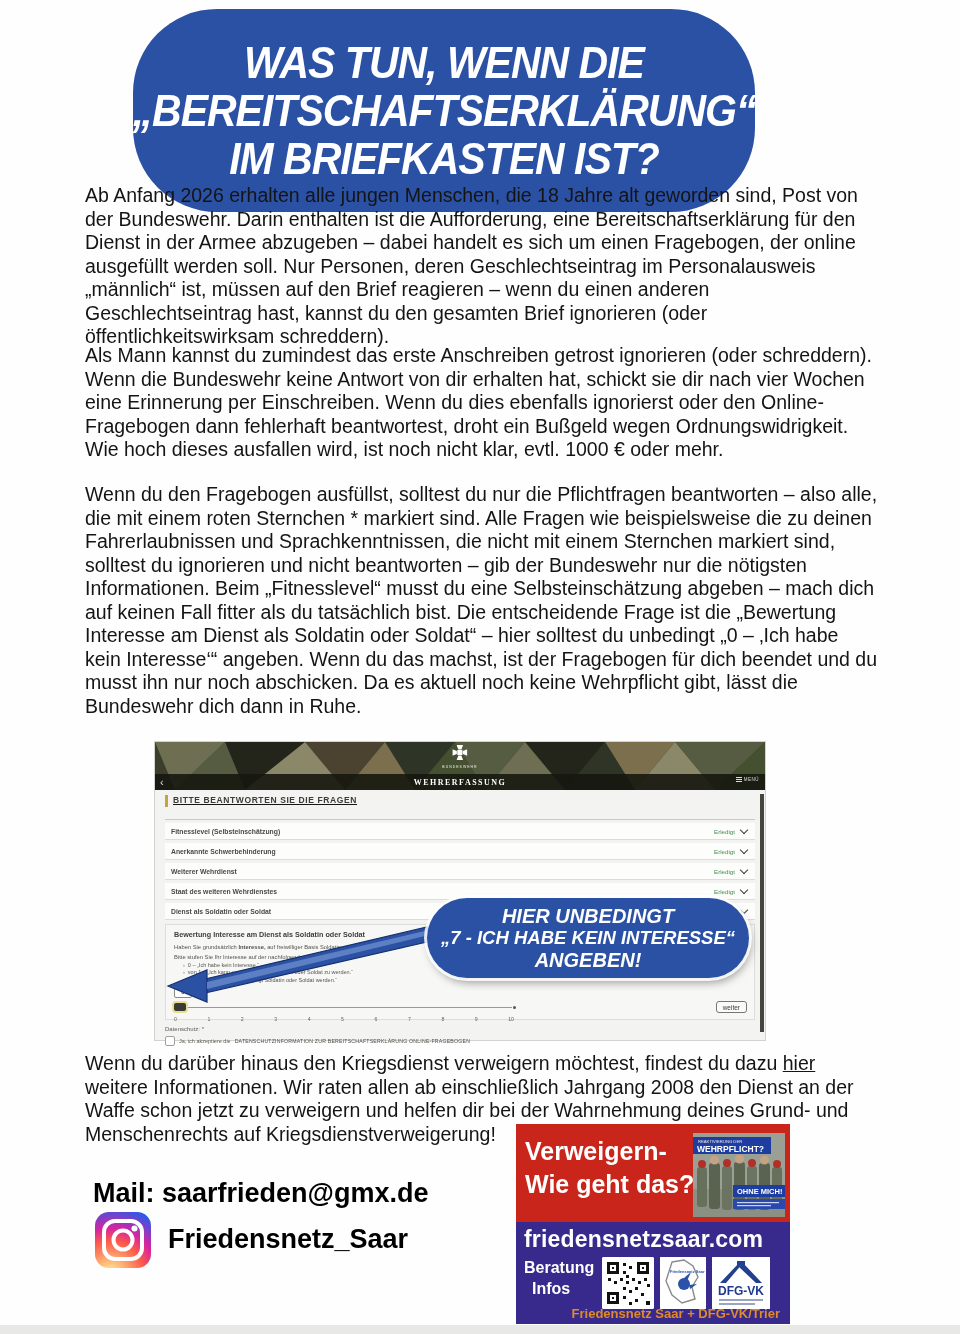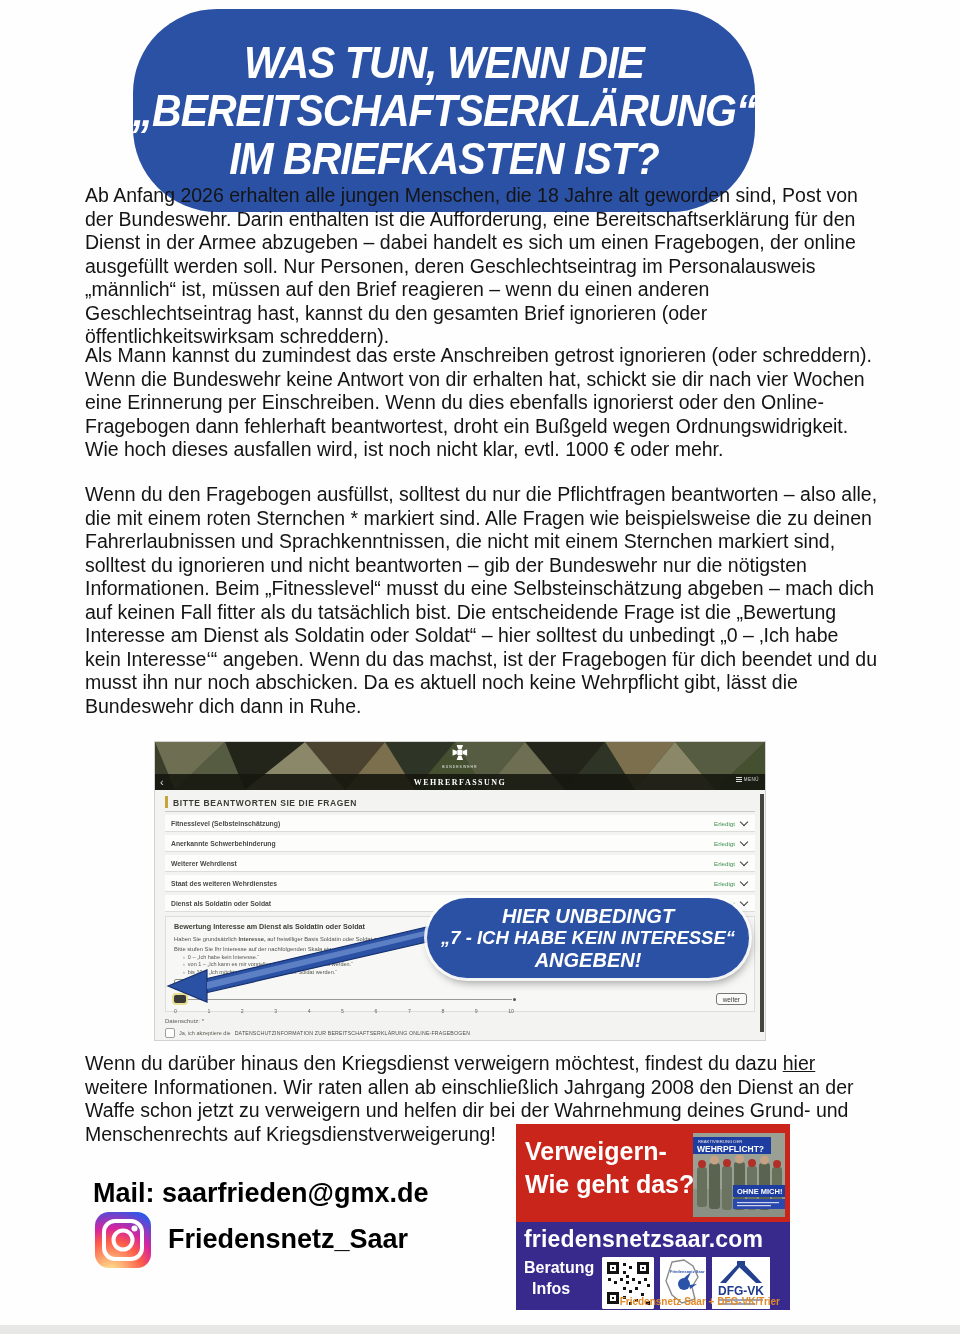--- a/index.html
+++ b/index.html
@@ -28,21 +28,21 @@
   .bw-word { font-size:3.5px; letter-spacing:1px; margin-top:1px; color:#eee; }
   .titlebar { position:absolute; left:0; bottom:0; width:100%; height:16px;
               background:rgba(22,23,15,0.9); color:#fff; display:flex; align-items:center;
               justify-content:center; z-index:3; }
   .tb-title { font-size:8px; font-weight:bold; letter-spacing:1.5px;font-family:Liberation Serif, serif; }
   .back { position:absolute; left:5px; top:0; font-size:11px; line-height:16px; color:#ddd; cursor:pointer; }
   .menu { position:absolute; right:6px; top:3px; display:flex; align-items:center; gap:2px;
           color:#ddd; font-size:4.5px; letter-spacing:0.5px; cursor:pointer; }
 
   .shot-body { position:absolute; left:0; top:48px; width:590px; padding:5px 10px 0 10px; }
-  .section { display:flex; align-items:flex-end; gap:5px; height:13px; border-bottom:1px solid #c9c9c5; padding-bottom:3px; }
+  .section { display:flex; align-items:flex-start; gap:5px; height:13px; border-bottom:1px solid #c9c9c5; padding-bottom:11px;text-decoration:underline; }
   .goldbar { width:3px; height:12px; background:#c8a53a; }
   .sec-title { font-size:8.5px; font-weight:bold; color:#3c3c34; letter-spacing:0.6px; }
 
   .qrow { height:16px; margin-top:3px; background:#fdfdfc; border-bottom:1px solid #dcdcd8;
           display:flex; align-items:center; justify-content:space-between; padding:0 8px 0 6px; cursor:pointer; }
   .qlabel { font-size:6.8px; font-weight:bold; color:#4a4a44; }
   .qstatus { display:flex; align-items:center; gap:6px; }
   .done { font-size:6.2px; color:#3f8f4f; }
   .chev { width:5px; height:5px; border-right:1.4px solid #3a3a3a; border-bottom:1.4px solid #3a3a3a;
           display:inline-block; transform:rotate(45deg); margin-top:-2px; }
@@ -87,28 +87,28 @@
   .mail { position:absolute; left:93px; top:1178px; font-size:27px; font-weight:bold; color:#000; }
   .insta { position:absolute; left:95px; top:1212px; width:56px; height:56px; border-radius:14px;
            background:radial-gradient(circle at 28% 110%, #fdf497 0%, #fd5949 45%, #d6249f 62%, #285AEB 92%); }
   .insta-name { position:absolute; left:168px; top:1224px; font-size:27px; font-weight:bold; color:#000; }
 
   
   .promo { position:absolute; left:516px; top:1124px; width:274px; height:201px; }
   .promo-top { position:relative; width:100%; height:98px; background:#c9251a; }
   .ph { position:absolute; left:9px; top:11px; color:#fff; font-weight:bold; font-size:25px; line-height:33px; }
   .photo { position:absolute; right:5px; top:9px; }
-  .promo-bottom { position:relative; width:100%; height:88px; background:#38298c; box-sizing:border-box; padding:4px 8px; }
+  .promo-bottom { position:relative; width:100%; height:102px; background:#38298c; box-sizing:border-box; padding:4px 8px; }
   .site { font-size:23px; font-weight:bold; color:#fff; letter-spacing:0.2px; white-space:nowrap; }
   .srow { display:flex; align-items:flex-start; gap:6px; margin-top:4px; }
   .services { color:#fff; font-weight:bold; font-size:16px; line-height:21px; width:72px; }
   .services .ind { margin-left:8px; }
   .qrbox { background:#fff; width:52px; height:52px; border-radius:2px; }
   .lgbox { background:#fff; border-radius:1px; }
-  .credit { position:absolute; right:10px; bottom:3px; font-size:10px; font-weight:bold; color:#e08a28; }
+  .credit { position:absolute; right:10px; bottom:3px; font-size:13px; font-weight:bold; color:#e08a28; }
 
   .footstrip { position:absolute; left:0; bottom:0; width:100%; height:9px; background:#e8e8e6; }
 </style>
 </head>
 <body>
 
 <div class="page">
 
   <div class="banner">
     <div class="banner-line">WAS TUN, WENN DIE</div>

